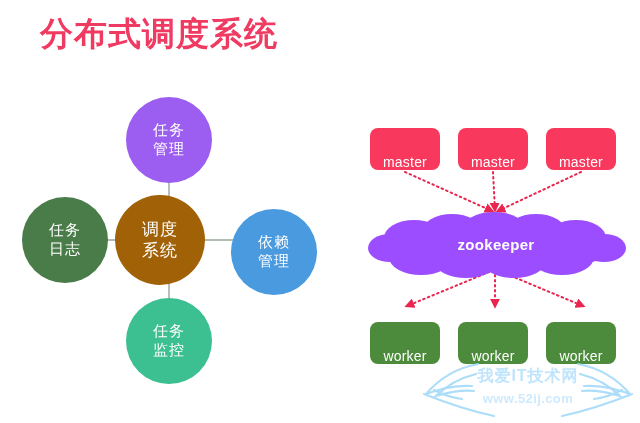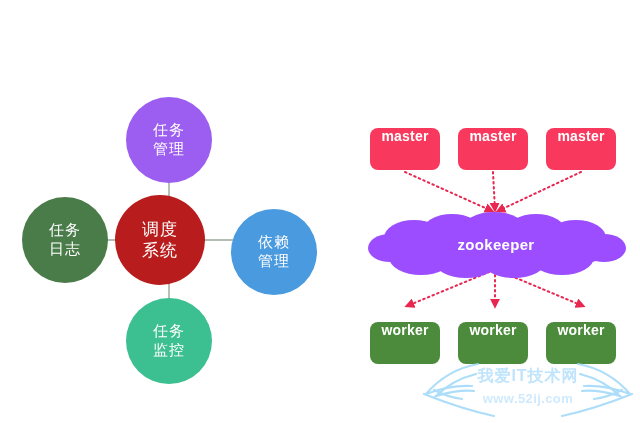--- a/index.html
+++ b/index.html
@@ -114,25 +114,25 @@
     width: 260px;
     height: 255px;
     z-index: 1;
   }
   .node-box {
     position: absolute;
     width: 70px;
     height: 42px;
     border-radius: 8px;
     display: flex;
-    align-items: flex-start;
+    align-items: flex-end;
     justify-content: center;
     color: #ffffff;
     font-size: 14px;
-    font-weight: bold;
+    font-weight: normal;
     letter-spacing: 0.2px;
     box-sizing: border-box;
     z-index: 3;
   }
   .node-box.master { top: 18px; }
   .node-box.worker { top: 212px; }
   .col-0 { left: 4px; }
   .col-1 { left: 92px; }
   .col-2 { left: 180px; }
 
@@ -194,41 +194,42 @@
     color: #cfeafd;
     letter-spacing: 0.4px;
     white-space: nowrap;
   }
 </style>
 </head>
 <body>
 
 <div id="slide">
 
+  <div id="page-title">分布式调度系统</div>
 
   <div id="hub-diagram">
 
     <svg class="hub-lines" viewBox="0 0 340 305">
 
       <line x1="169" y1="50" x2="169" y2="256" stroke="#9aa79a" stroke-width="1.4"></line>
 
       <line x1="60" y1="155" x2="280" y2="155" stroke="#9aa79a" stroke-width="1.4"></line>
     </svg>
 
     <div class="hub-node top" style="background:#9b5ef0;">
       <span class="nl">任务</span>
       <span class="nl">管理</span>
     </div>
 
     <div class="hub-node left" style="background:#4a7c4a;">
       <span class="nl">任务</span>
       <span class="nl">日志</span>
     </div>
 
-    <div class="hub-node center" style="background:#b91c1c;">
+    <div class="hub-node center" style="background:#a16207;">
       <span class="nl">调度</span>
       <span class="nl">系统</span>
     </div>
 
     <div class="hub-node right" style="background:#4a9ae0;">
       <span class="nl">依赖</span>
       <span class="nl">管理</span>
     </div>
 
     <div class="hub-node bottom" style="background:#3cbf91;">

